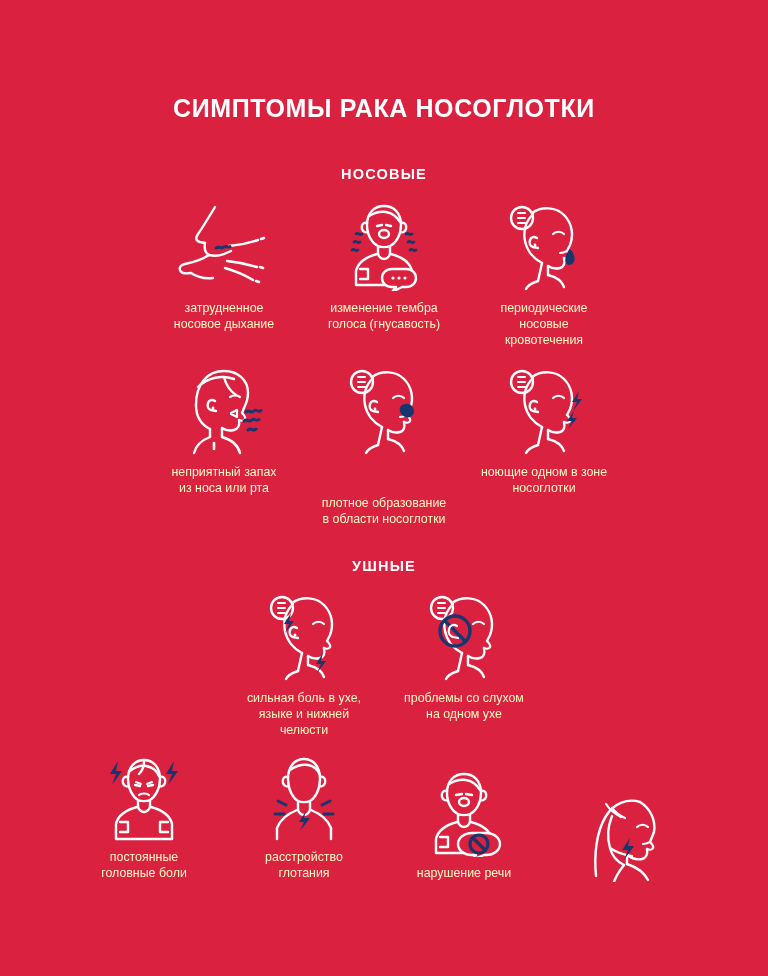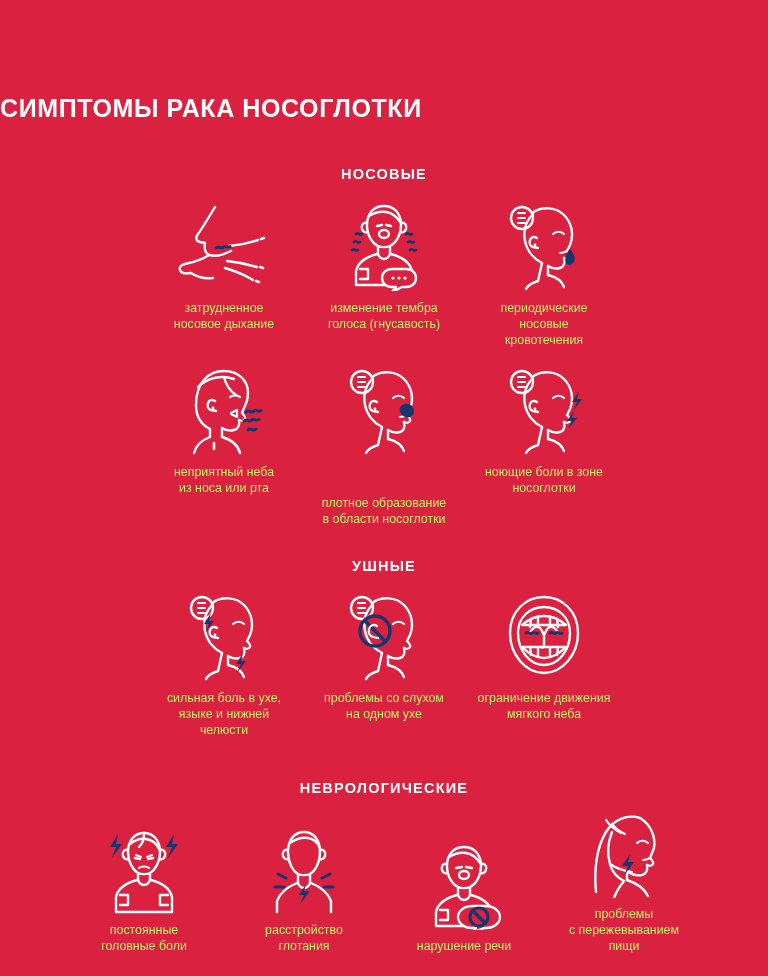--- a/index.html
+++ b/index.html
@@ -6,21 +6,21 @@
   body{
     width:768px;height:976px;
     background:#DA2240;
     font-family:"Liberation Sans","DejaVu Sans",sans-serif;
     color:#ffffff;
     overflow:hidden;
   }
   .page{position:relative;width:768px;height:976px;box-sizing:border-box;}
 
   .main-title{
-    text-align:left;
+    text-align:center;
     font-size:25px;
     font-weight:bold;
     letter-spacing:.6px;
     padding-top:79px;
     line-height:1;
   }
 
   .section-title{
     text-align:center;
     font-size:14.5px;
@@ -47,21 +47,21 @@
     display:flex;
     align-items:center;
     justify-content:center;
   }
   .icon-box svg{display:block;}
   .caption{
     text-align:center;
     font-size:12.4px;
     line-height:1.28;
     margin-top:9px;
-    color:#bef264;
+    color:#fef9c3;
   }
 
   
   .row-nose1{margin-top:18px;}
   .row-nose1 .cell{width:160px;}
   .row-nose2{margin-top:16px;}
   .row-nose2 .cell{width:160px;}
 
   
   .row-ear{margin-top:16px;}
@@ -181,21 +181,21 @@
           <circle cx="39" cy="43" r="1.4" fill="#FFFFFF" stroke="none"></circle>
           <path d="M56 32 C59 30 63 30 66 32" stroke-width="2.2"></path>
           <path d="M57 48 L63 45 L63 52 L57 49" stroke-width="2.2"></path>
           <g stroke="#18356E" stroke-width="3">
             <path d="M72 47 C75 44 77 49 80 46 C82.5 43.5 84.5 48 87 45.5"></path>
             <path d="M70 56 C73 53 75 58 78 55 C80.5 52.5 82.5 57 85 54.5"></path>
             <path d="M74 65 C77 62 79 67 82 64"></path>
           </g>
         </svg>
       </div>
-      <div class="caption" style="white-space:pre-line;">неприятный неба
+      <div class="caption" style="white-space:pre-line;">неприятный запах
 из носа или рта</div>
     </div>
 
     <div class="cell">
       <div class="icon-box">
         <svg width="100" height="90" viewBox="0 0 100 90" fill="none" stroke="#FFFFFF" stroke-width="2.4" stroke-linecap="round" stroke-linejoin="round">
           <circle cx="28" cy="17" r="11"></circle>
           <path d="M24 12 L31 12 M24 17 L31 17 M24 22 L31 22" stroke-width="2"></path>
           <path d="M38 12 C48 5 62 6 70 14 C78 22 80 34 76 44 L73 50 C75 52 77 54 76 56 C75 58 72 58 70 57"></path>
           <path d="M70 57 C71 62 70 66 66 67 C62 68 57 67 54 65"></path>
@@ -229,21 +229,21 @@
           <path d="M44 80 C38 82 34 84 32 88"></path>
           <path d="M43 37 C40 35 37 36 36 39 C35 42 36 45 39 46 L44 47"></path>
           <circle cx="41" cy="44" r="1.4" fill="#FFFFFF" stroke="none"></circle>
           <path d="M59 33 C62 30 67 30 70 33" stroke-width="2.2"></path>
           <g fill="#18356E" stroke="none">
             <path d="M85 26 L78 37 L83 37 L79 46 L88 34 L83 34 Z"></path>
             <path d="M80 46 L73 56 L78 56 L74 64 L83 53 L78 53 Z"></path>
           </g>
         </svg>
       </div>
-      <div class="caption" style="white-space:pre-line;">ноющие боли в зоне
+      <div class="caption" style="white-space:pre-line;">ноющие одном в зоне
 носоглотки</div>
     </div>
 
   </div>
 
   <div class="section-title sec-ear">УШНЫЕ</div>
 
   <div class="row row-ear">
 
     <div class="cell">
@@ -287,46 +287,23 @@
           <path d="M59 33 C62 30 67 30 70 33" stroke-width="2.2"></path>
           <circle cx="41" cy="40" r="15" fill="none" stroke="#18356E" stroke-width="3.4"></circle>
           <path d="M31 30 L51 50" stroke="#18356E" stroke-width="3.4"></path>
           <path d="M43 35 C40 33 36 34 35 38 C34 42 36 45 39 46 L44 47" stroke="#FFFFFF" stroke-width="2.2"></path>
         </svg>
       </div>
       <div class="caption" style="white-space:pre-line;">проблемы со слухом
 на одном ухе</div>
     </div>
 
-    <div class="cell">
-      <div class="icon-box">
-        <svg width="96" height="90" viewBox="0 0 96 90" fill="none" stroke="#FFFFFF" stroke-width="2.4" stroke-linecap="round" stroke-linejoin="round">
-          <path d="M48 6 C30 6 14 20 14 42 C14 64 30 82 48 82 C66 82 82 64 82 42 C82 20 66 6 48 6Z"></path>
-          <path d="M48 16 C34 16 22 26 22 42 C22 60 34 74 48 74 C62 74 74 60 74 42 C74 26 62 16 48 16Z"></path>
-          <path d="M26 34 C34 27 42 25 48 25 C54 25 62 27 70 34"></path>
-          <path d="M35 28 L34 36 M42 26 L42 35 M54 26 L54 35 M61 28 L62 36"></path>
-          <path d="M27 34 L69 34"></path>
-          <path d="M26 56 C34 64 42 67 48 67 C54 67 62 64 70 56"></path>
-          <path d="M35 64 L34 56 M42 66 L42 57 M54 66 L54 57 M61 64 L62 56"></path>
-          <path d="M27 56 L69 56"></path>
-          <path d="M34 42 C36 37 40 34 44 37 C46 39 48 44 48 44 C48 44 50 39 52 37 C56 34 60 37 62 42"></path>
-          <path d="M48 44 L48 54 C48 56 46 57 45 56"></path>
-          <g stroke="#18356E" stroke-width="3">
-            <path d="M30 42 C32.5 40 33.5 44 36 42 C38.5 40 39.5 44 42 42"></path>
-            <path d="M54 42 C56.5 40 57.5 44 60 42 C62.5 40 63.5 44 66 42"></path>
-          </g>
-        </svg>
-      </div>
-      <div class="caption" style="white-space:pre-line;">ограничение движения
-мягкого неба</div>
-    </div>
 
   </div>
 
-  <div class="section-title sec-neuro">НЕВРОЛОГИЧЕСКИЕ</div>
 
   <div class="row row-neuro">
 
     <div class="cell">
       <div class="icon-box">
         <svg width="100" height="88" viewBox="0 0 100 88" fill="none" stroke="#FFFFFF" stroke-width="2.4" stroke-linecap="round" stroke-linejoin="round">
           <path d="M34 26 C34 14 41 7 50 7 C59 7 66 14 66 26 C66 36 61 44 56 47 C53 48.5 47 48.5 44 47 C39 44 34 36 34 26Z"></path>
           <path d="M36 18 C41 14 46 12 52 13 C58 14 63 18 65 23"></path>
           <path d="M50 9 C50 14 48 18 45 21"></path>
           <path d="M34 24 C30 23 28 26 29 30 C30 33 33 34 35 33"></path>
@@ -402,20 +379,17 @@
           <path d="M38 22 C34 32 33 44 36 54 C38 62 44 68 50 71"></path>
           <path d="M50 71 C46 76 42 82 40 88"></path>
           <path d="M63 33 C66 30 71 30 74 33" stroke-width="2.2"></path>
           <path d="M76 48 C74 49 71 50 69 50" stroke-width="2.2"></path>
           <path d="M36 54 C42 58 50 61 58 62" stroke-width="2.2"></path>
           <path d="M38 14 C42 19 46 22 51 24" stroke-width="2.2"></path>
           <path d="M32 10 C36 16 41 20 47 23" stroke-width="2.2"></path>
           <path d="M56 44 L48 56 L54 56 L50 66 L60 52 L54 52 Z" fill="#18356E" stroke="none"></path>
         </svg>
       </div>
-      <div class="caption" style="white-space:pre-line;">проблемы
-с пережевыванием
-пищи</div>
     </div>
 
   </div>
 
 </div>
 
 </body></html>

